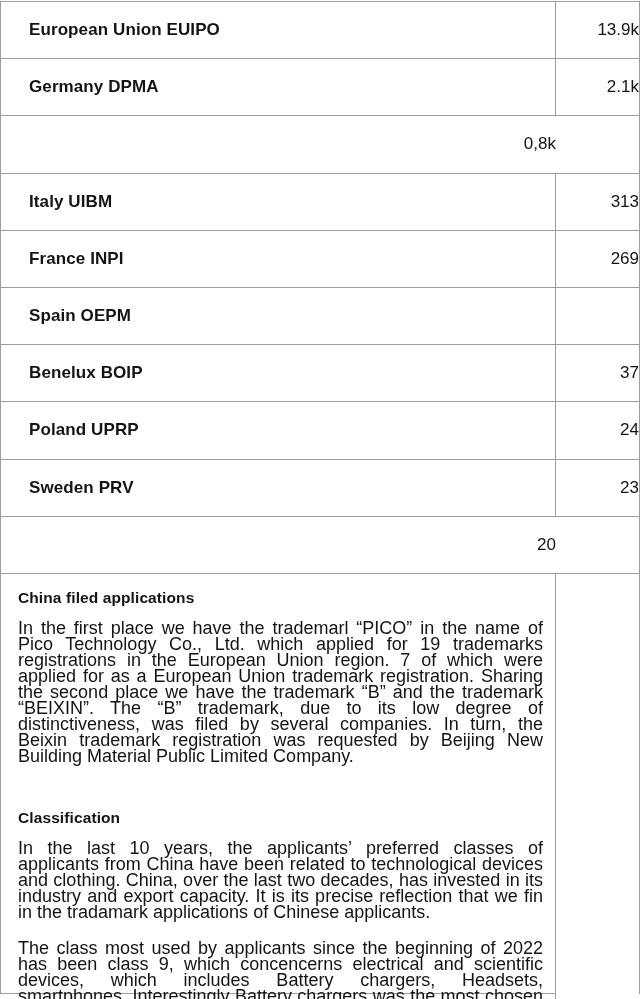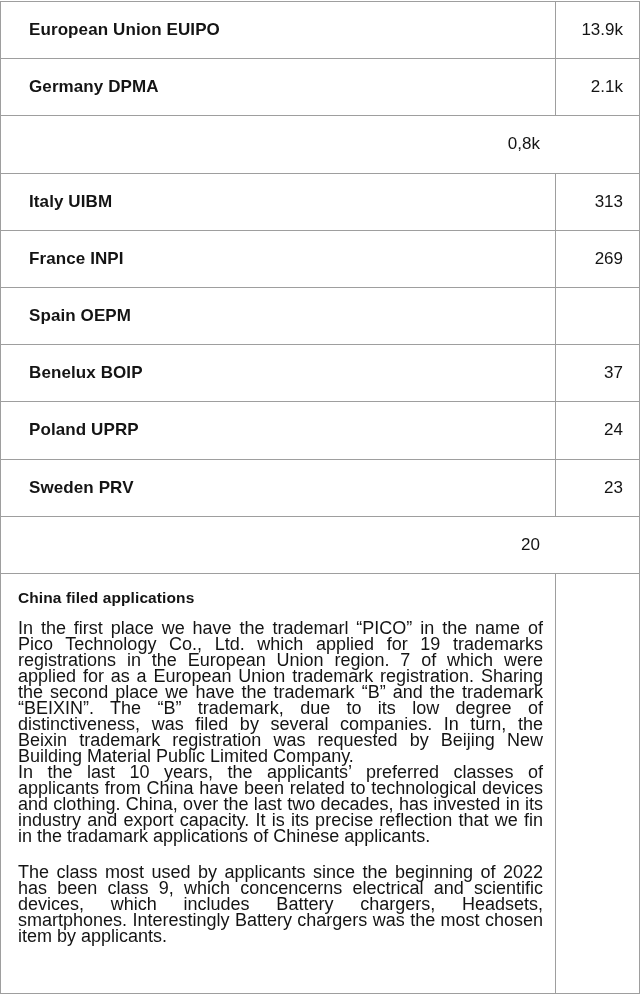--- a/index.html
+++ b/index.html
@@ -37,21 +37,20 @@
     align-items: center;
     padding-left: 28px;
     font-weight: 700;
     font-size: 17px;
     letter-spacing: 0.1px;
   }
   .cell-value {
     display: flex;
     align-items: center;
     justify-content: flex-end;
-    padding-right: 16px;
     font-size: 17px;
   }
   .bottom {
     display: grid;
     grid-template-columns: 555px 1fr;
     height: 419px;
   }
   .bottom-left {
     border-right: 1px solid #9e9e9e;
     padding: 14px 12px 0 17px;
@@ -119,20 +118,21 @@
 
     <div class="bottom">
       <div class="bottom-left">
 
         <section class="section-most-filed">
           <h2 class="section-heading">China filed applications</h2>
           <p class="body-para">In the first place we have the trademarl “PICO” in the name of Pico Technology Co., Ltd. which applied for 19 trademarks registrations in the European Union region. 7 of which were applied for as a European Union trademark registration. Sharing the second place we have the trademark “B” and the trademark “BEIXIN”. The “B” trademark, due to its low degree of distinctiveness, was filed by several companies. In turn, the Beixin trademark registration was requested by Beijing New Building Material Public Limited Company.</p>
         </section>
 
         <section class="section-classification">
+          <h2 class="section-heading">Classification</h2>
           <p class="body-para">In the last 10 years, the applicants’ preferred classes of applicants from China have been related to technological devices and clothing. China, over the last two decades, has invested in its industry and export capacity. It is its precise reflection that we fin in the tradamark applications of Chinese applicants.</p>
           <p class="body-para">The class most used by applicants since the beginning of 2022 has been class 9, which concencerns electrical and scientific devices, which includes Battery chargers, Headsets, smartphones. Interestingly Battery chargers was the most chosen item by applicants.</p>
         </section>
 
       </div>
       <div class="bottom-right"></div>
     </div>
 
   </div>
 </div>

